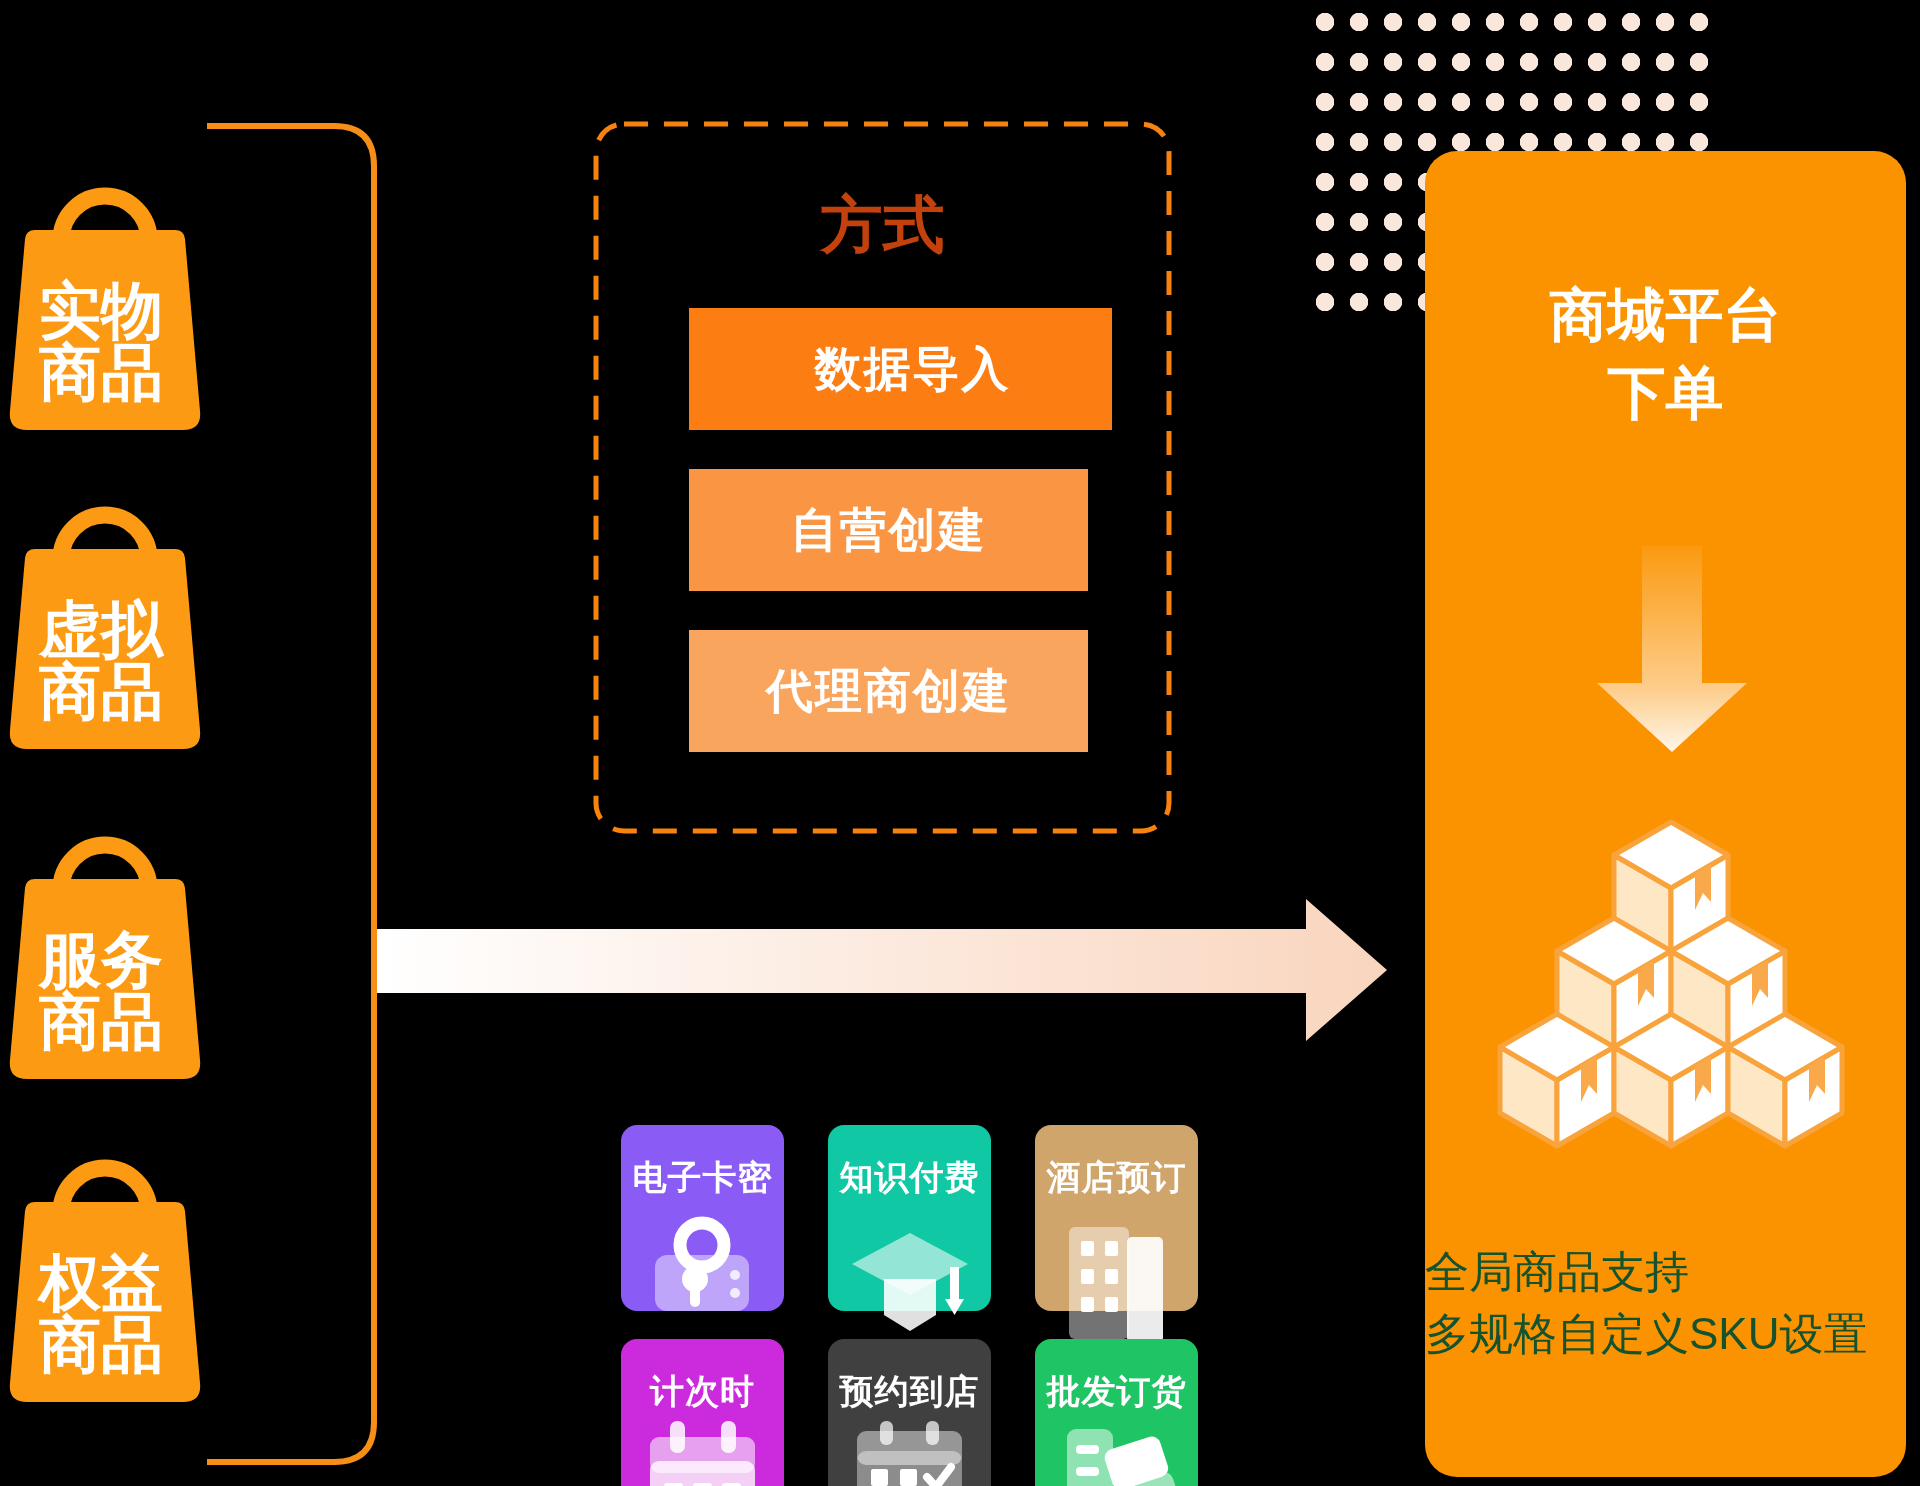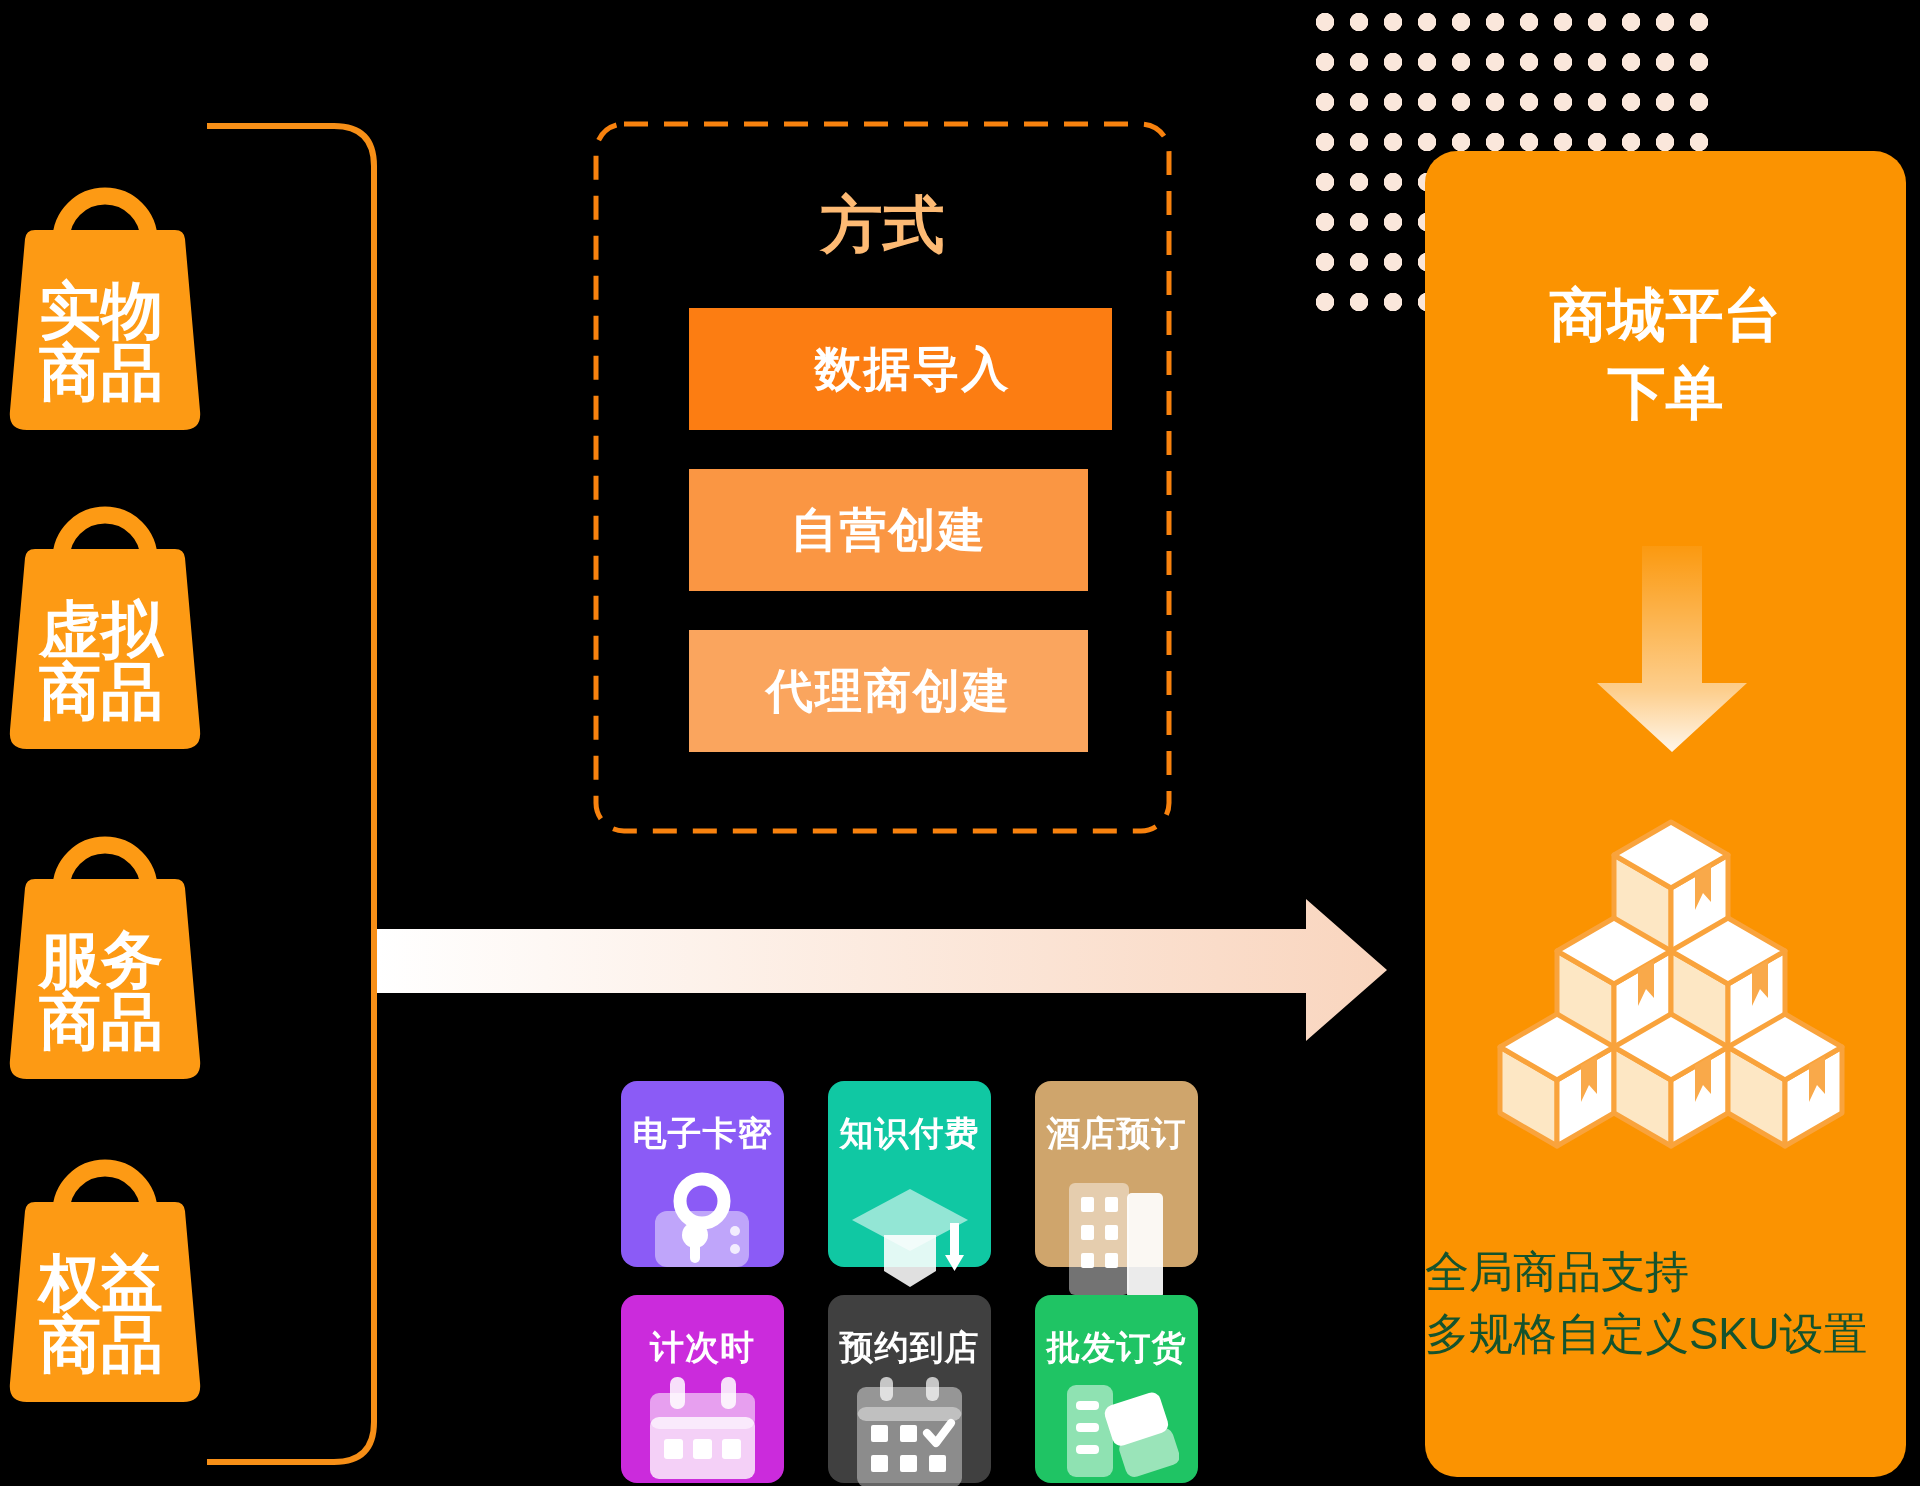--- a/index.html
+++ b/index.html
@@ -10,41 +10,41 @@
   
   .bag{position:absolute;left:5px;width:192px;height:250px;}
   .bag svg{position:absolute;left:0;top:0;}
   .bag .l1,.bag .l2{position:absolute;left:0;width:100%;text-align:center;
       color:#fff;font-size:62px;font-weight:bold;line-height:1;}
   .bag .l1{top:97px;} .bag .l2{top:159px;}
 
   
   #method-box{position:absolute;left:593px;top:121px;width:579px;height:713px;}
   #method-title{position:absolute;left:0;top:62px;width:100%;text-align:center;
-      color:#fdba74;font-size:62px;font-weight:bold;}
+      color:#c2410c;font-size:62px;font-weight:bold;}
   .method-btn{position:absolute;left:96px;width:399px;height:122px;color:#fff;
       font-size:47px;font-weight:bold;display:flex;align-items:center;justify-content:center;
       letter-spacing:2px;}
   #mb0{top:187px;padding-left:24px;} #mb1{top:348px;} #mb2{top:509px;}
 
   
   #dot-grid{position:absolute;left:1308px;top:2px;width:408px;height:320px;
       background-image:radial-gradient(circle,#FAE7DB 9px,transparent 9.5px);
       background-size:34px 40px;}
 
   
   #mall-panel{position:absolute;left:1425px;top:151px;width:481px;height:1326px;
       border-radius:32px;}
   #panel-title{position:absolute;left:0;top:125px;width:100%;text-align:center;
       color:#fff;font-size:58px;font-weight:bold;line-height:78px;}
   #panel-caption{position:absolute;left:0;top:1090px;width:100%;text-align:left;
       color:#14532d;font-size:44px;font-weight:500;line-height:62px;}
 
   
-  .tile{position:absolute;width:163px;border-radius:16px;}
+  .tile{position:absolute;width:163px;border-radius:16px;margin-top:44px;}
   .tile .tlabel{position:absolute;left:0;top:30px;width:100%;text-align:center;
       color:#fff;font-size:34px;font-weight:bold;letter-spacing:1px;}
   .tile svg{position:absolute;}
   .row1{top:1081px;height:186px;} .row2{top:1295px;height:188px;}
   .c1{left:621px;} .c2{left:828px;} .c3{left:1035px;}
 </style>
 </head>
 <body>
 
 <div id="stage">

